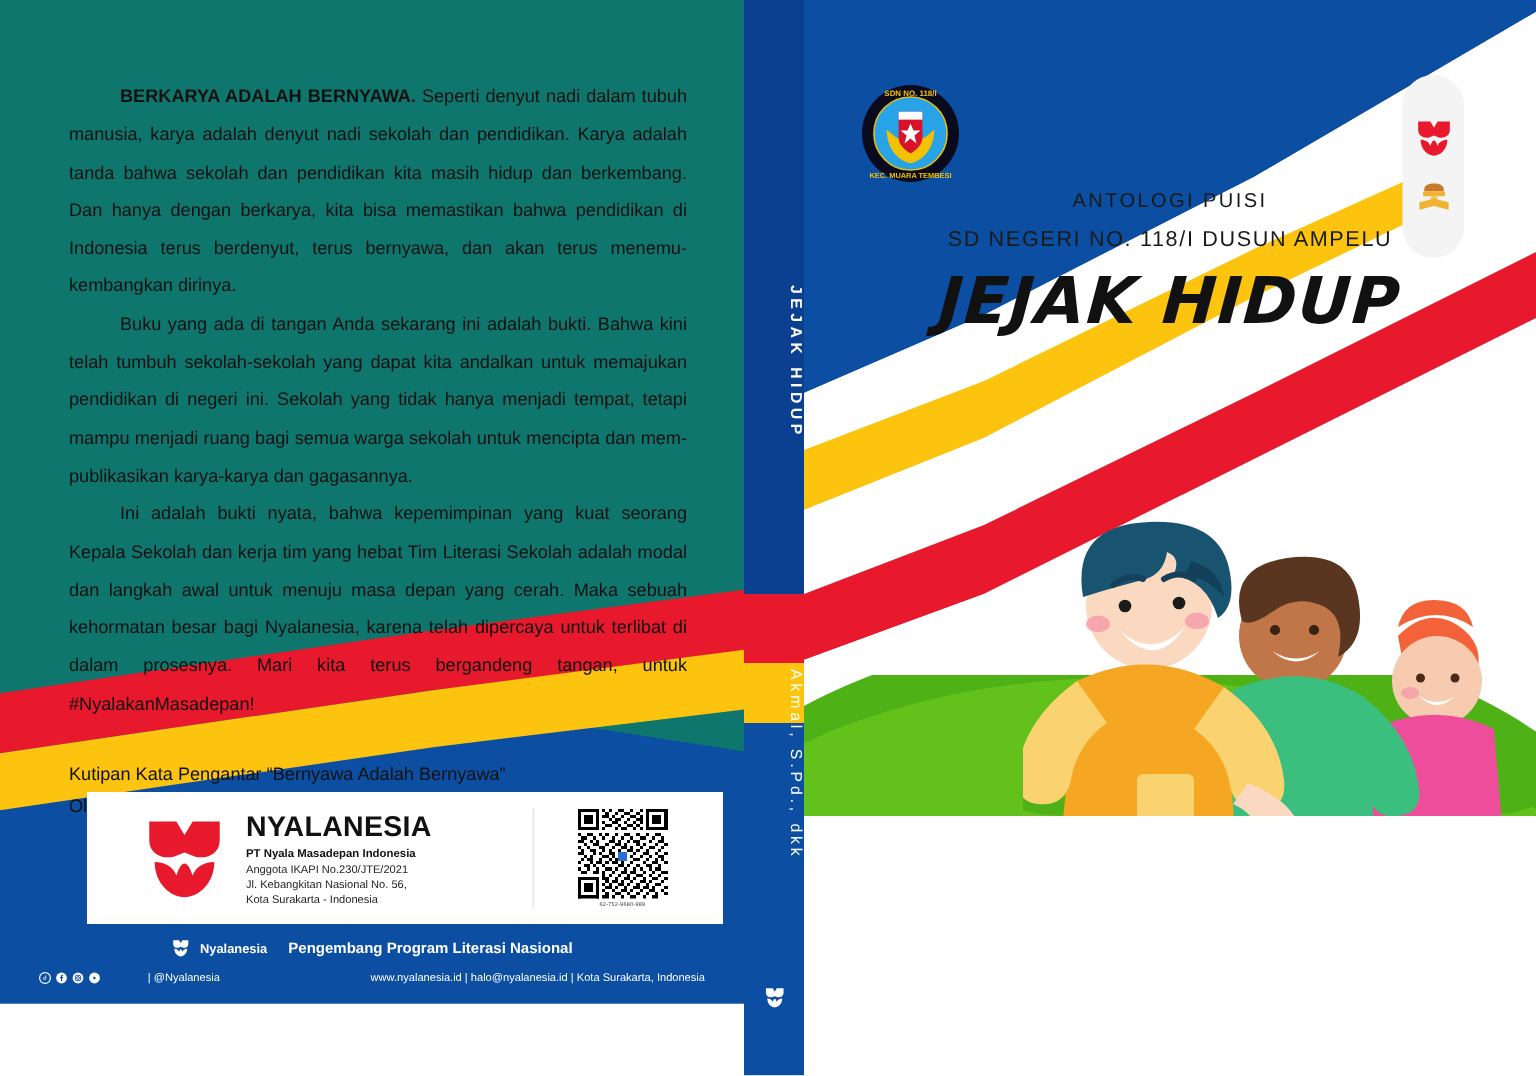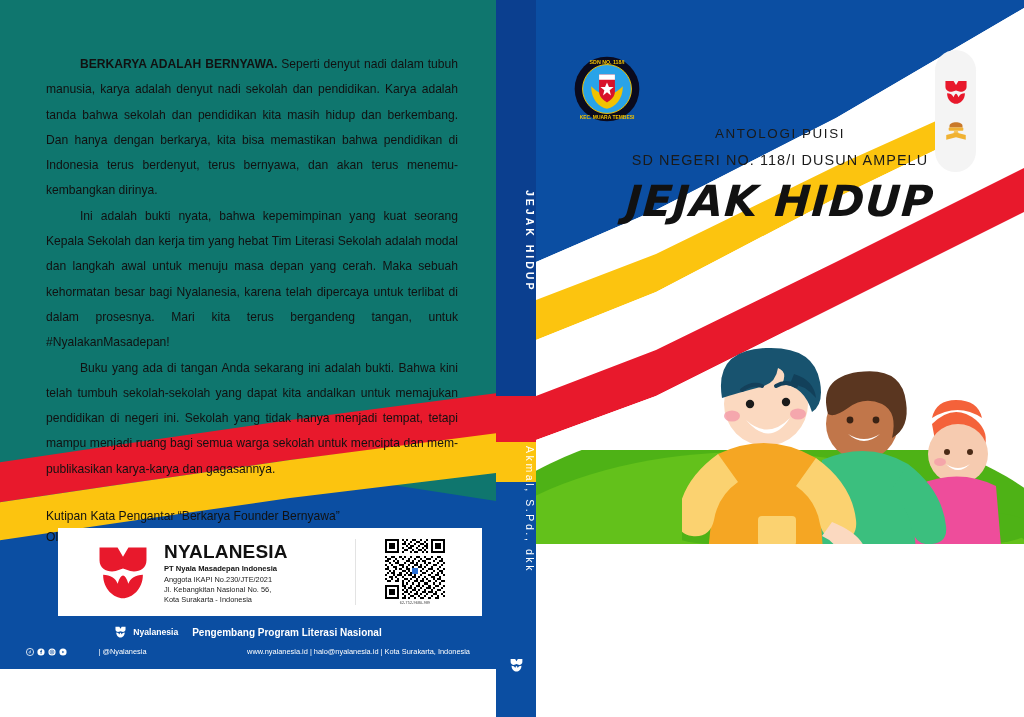--- a/index.html
+++ b/index.html
@@ -108,25 +108,25 @@
 <div id="wrap">
 
   <div id="back-cover">
 
     <div class="back-blue-block"></div>
     <div class="back-red-band"></div>
     <div class="back-yellow-band"></div>
 
     <div id="back-text">
       <p class="para first"><b>BERKARYA ADALAH BERNYAWA.</b><span> Seperti denyut nadi dalam tubuh manusia, karya adalah denyut nadi sekolah dan pendidikan. Karya adalah tanda bahwa sekolah dan pendidikan kita masih hidup dan berkembang. Dan hanya dengan berkarya, kita bisa memastikan bahwa pendidikan di Indonesia terus berdenyut, terus bernyawa, dan akan terus menemu-kembangkan dirinya.</span></p>
+      <p class="para">Buku yang ada di tangan Anda sekarang ini adalah bukti. Bahwa kini telah tumbuh sekolah-sekolah yang dapat kita andalkan untuk memajukan pendidikan di negeri ini. Sekolah yang tidak hanya menjadi tempat, tetapi mampu menjadi ruang bagi semua warga sekolah untuk mencipta dan mem-publikasikan karya-karya dan gagasannya.</p>
       <p class="para">Ini adalah bukti nyata, bahwa kepemimpinan yang kuat seorang Kepala Sekolah dan kerja tim yang hebat Tim Literasi Sekolah adalah modal dan langkah awal untuk menuju masa depan yang cerah. Maka sebuah kehormatan besar bagi Nyalanesia, karena telah dipercaya untuk terlibat di dalam prosesnya. Mari kita terus bergandeng tangan, untuk #NyalakanMasadepan!</p>
-      <p class="para">Buku yang ada di tangan Anda sekarang ini adalah bukti. Bahwa kini telah tumbuh sekolah-sekolah yang dapat kita andalkan untuk memajukan pendidikan di negeri ini. Sekolah yang tidak hanya menjadi tempat, tetapi mampu menjadi ruang bagi semua warga sekolah untuk mencipta dan mem-publikasikan karya-karya dan gagasannya.</p>
 
       <div class="quote-block">
-        <div>Kutipan Kata Pengantar “Berkarya Founder Bernyawa”</div>
+        <div>Kutipan Kata Pengantar “Bernyawa Adalah Bernyawa”</div>
         <div><span>Oleh </span><span class="bold">Lenang Manggala</span><span class="ital"> (Founder Nyalanesia)</span></div>
       </div>
     </div>
 
     <div id="pub-card">
       <div id="pub-left">
         <svg class="nyala-mark" viewBox="0 0 64 62">
           <path d="M6 4 H26 L32 14 L38 4 H58 V18 C58 28 48 32 40 30 L32 27 L24 30 C16 32 6 28 6 18 Z" fill="#e8192c"></path>
           <path d="M10 34 C10 50 22 60 32 60 C42 60 54 50 54 34 C46 34 40 38 38 44 C36 38 34 35 32 35 C30 35 28 38 26 44 C24 38 18 34 10 34 Z" fill="#e8192c"></path>
         </svg>

